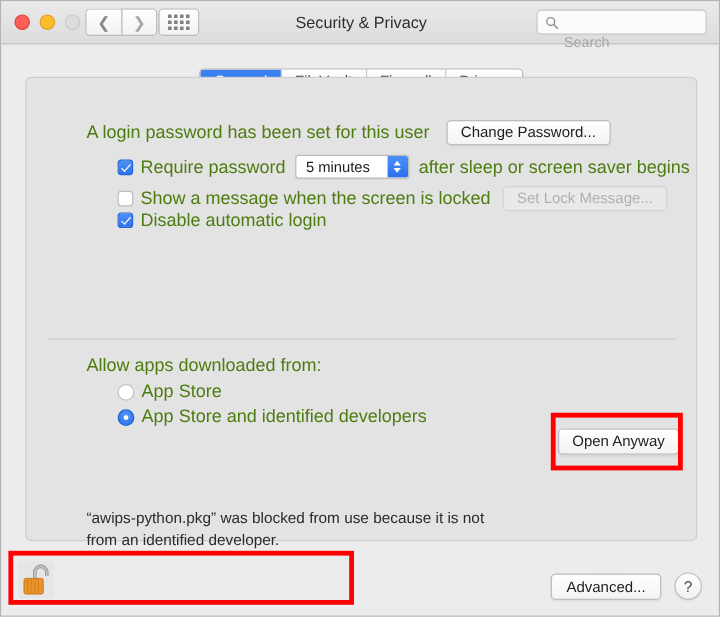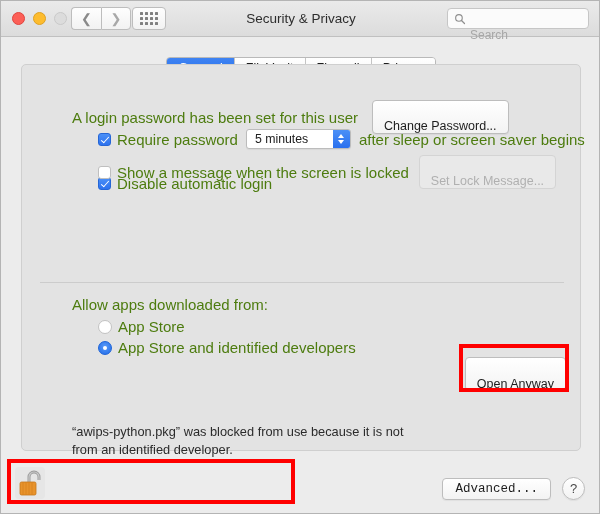--- a/index.html
+++ b/index.html
@@ -163,21 +163,21 @@
     display: flex;
     align-items: center;
   }
 
   .lbl { font-size: 15px; color: #4d7c0f; white-space: nowrap; }
 
   
   .pushbtn {
     height: 21px;
     line-height: 19px;
-    padding: 16px 11px;
+    padding: 0 11px;
     font-size: 12.5px;
     color: #1d1d1d;
     background: linear-gradient(to bottom, #ffffff, #f3f3f3);
     border: 1px solid #bdbdbd;
     border-radius: 4px;
     box-shadow: 0 1px 1px rgba(0,0,0,0.05);
     white-space: nowrap;
   }
   .pushbtn.disabled {
     color: #b0b0b0;
@@ -245,21 +245,21 @@
     background: #ffffff;
     border: 1px solid #bcbcbc;
     border-radius: 3px;
     box-shadow: 0 1px 1px rgba(0,0,0,0.05);
     overflow: hidden;
   }
   .popup .val {
     font-size: 12.3px;
     color: #202020;
     padding: 0 8px;
-    width: 86px;
+    width: 76px;
     white-space: nowrap;
   }
   .popup .stepper {
     width: 17px; height: 100%;
     background: linear-gradient(to bottom, #4b90f7, #2a70ee);
     display: flex;
     flex-direction: column;
     align-items: center;
     justify-content: center;
     gap: 2px;
@@ -309,21 +309,20 @@
     right: 48px; top: 477px;
     height: 22px;
     line-height: 20px;
     padding: 0 12px;
     font-size: 12.5px;
     color: #1d1d1d;
     background: linear-gradient(to bottom, #ffffff, #f3f3f3);
     border: 1px solid #bdbdbd;
     border-radius: 4px;
     box-shadow: 0 1px 1px rgba(0,0,0,0.05);
-    font-family: Liberation Mono, monospace;
   }
   .helpbtn {
     position: absolute;
     right: 14px; top: 476px;
     width: 23px; height: 23px;
     border-radius: 50%;
     background: linear-gradient(to bottom, #ffffff, #f2f2f2);
     border: 1px solid #bdbdbd;
     box-shadow: 0 1px 1px rgba(0,0,0,0.05);
     font-size: 13px;

